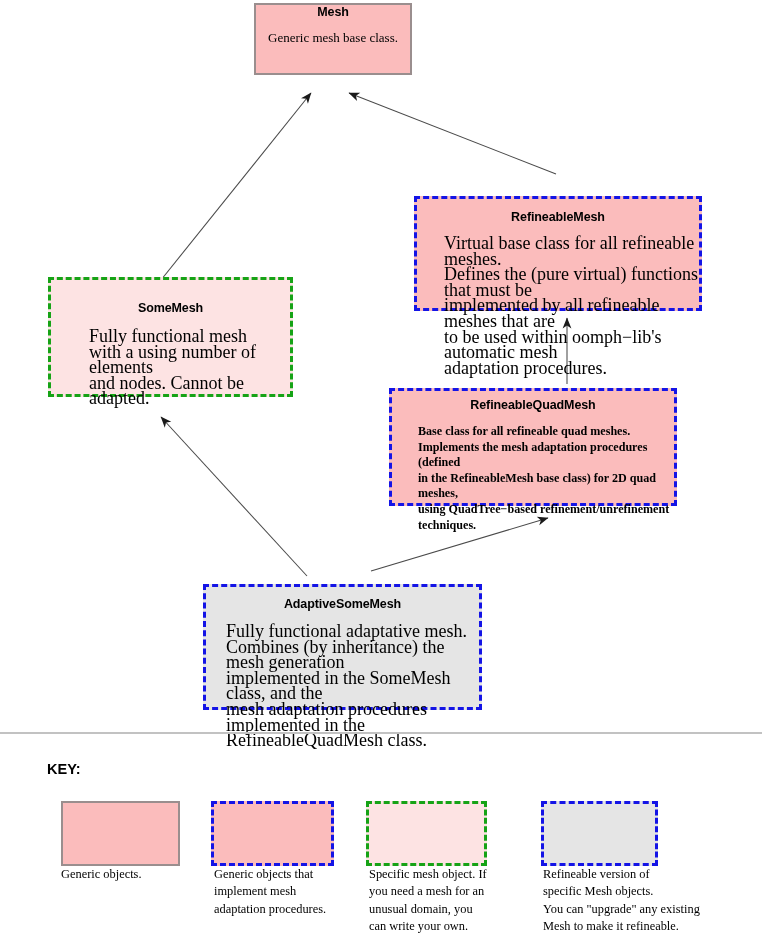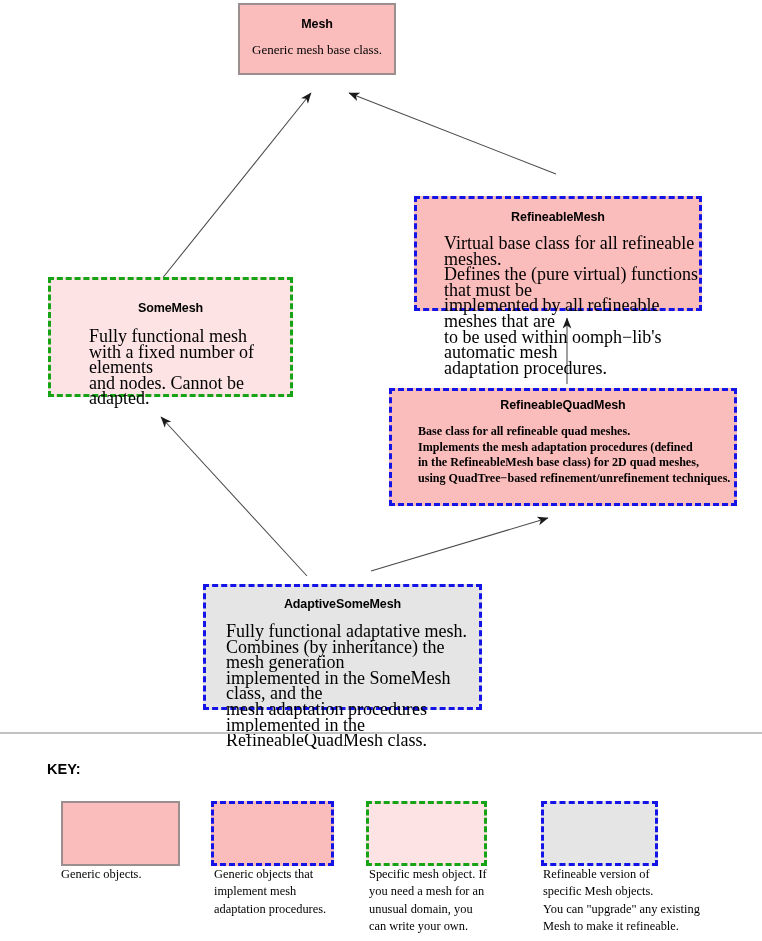--- a/index.html
+++ b/index.html
@@ -67,22 +67,22 @@
     border: 3px dashed #1414e6;
     background: #e5e5e5;
   }
   .brd-green {
     border: 3px dashed #16a316;
     background: #fde3e3;
   }
 
   
   #node-mesh {
-    left: 238px; top: 3px; width: 158px; height: 72px;
-    padding-top: 12px;
+    left: 254px; top: 3px; width: 158px; height: 72px;
+    padding-top: 0;
   }
   #node-mesh .body {
     text-align: center;
     margin-top: 11px;
     font-size: 13px;
   }
 
   #node-refineablemesh {
     left: 414px; top: 196px; width: 288px; height: 115px;
     padding-top: 11px;
@@ -95,21 +95,21 @@
   #node-somemesh {
     left: 48px; top: 277px; width: 245px; height: 120px;
     padding-top: 21px;
   }
   #node-somemesh .body {
     margin-top: 14px;
     padding-left: 38px;
   }
 
   #node-refineablequadmesh {
-    left: 389px; top: 388px; width: 348px; height: 118px;
+    left: 389px; top: 388px; width: 288px; height: 118px;
     padding-top: 7px;
   }
   #node-refineablequadmesh .body {
     margin-top: 12px;
     padding-left: 26px;
     font-size: 12.1px;
     font-weight: bold;
   }
 
   #node-adaptivesomemesh {
@@ -212,21 +212,21 @@
     <div class="body">Virtual base class for all refineable meshes.
 Defines the (pure virtual) functions that must be
 implemented by all refineable meshes that are
 to be used within oomph−lib's automatic mesh
 adaptation procedures.</div>
   </div>
 
   <div class="node brd-green" id="node-somemesh">
     <div class="title">SomeMesh</div>
     <div class="body">Fully functional mesh
-with a fixed number of elements
+with a using number of elements
 and nodes. Cannot be adapted.</div>
   </div>
 
   <div class="node brd-blue-dark" id="node-refineablequadmesh">
     <div class="title">RefineableQuadMesh</div>
     <div class="body">Base class for all refineable quad meshes.
 Implements the mesh adaptation procedures (defined
 in the RefineableMesh base class) for 2D quad meshes,
 using QuadTree−based refinement/unrefinement techniques.</div>
   </div>

